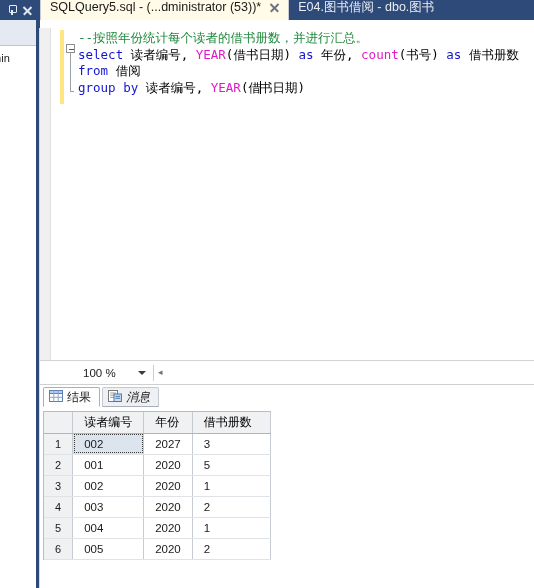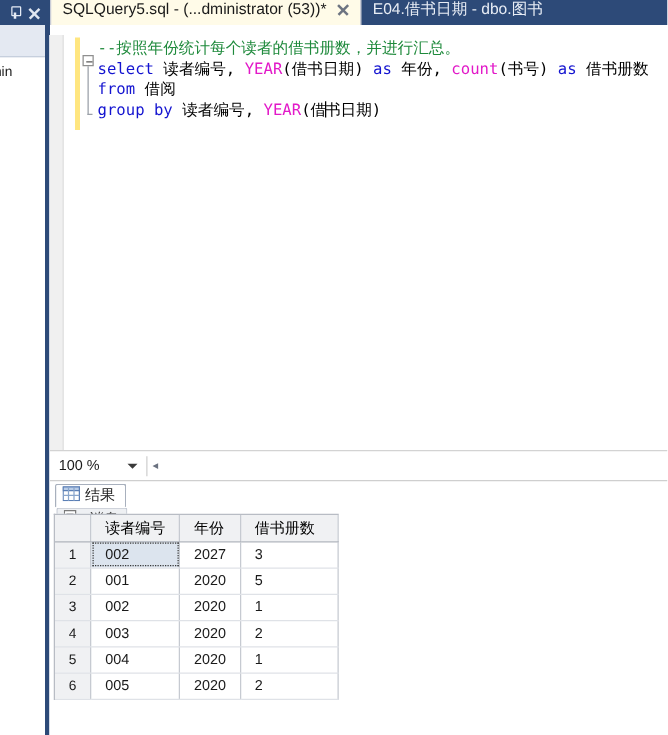--- a/index.html
+++ b/index.html
@@ -214,20 +214,21 @@
   }
 
   
   .zoomrow {
     position: absolute; left: 40px; top: 360px;
     width: 494px; height: 24px;
     background: #ffffff;
     border-top: 1px solid #d3d3d3;
     display: flex;
     align-items: center;
+    padding-left: 36px;
   }
   .zoom-combo {
     margin-left: 1px;
     width: 74px; height: 21px;
     background: #ffffff;
     border: 1px solid #ffffff;
     display: flex;
     align-items: center;
     justify-content: space-between;
     padding: 0 4px 0 5px;
@@ -256,23 +257,22 @@
   .results {
     position: absolute; left: 40px; top: 384px;
     width: 494px; height: 204px;
     background: #ffffff;
     border-top: 1px solid #cfcfcf;
   }
   .res-tabs {
     position: absolute; left: 0; top: 2px;
     height: 22px;
     display: flex;
-    align-items: center;
+    align-items: flex-start;
     padding-left: 3px;
-    flex-direction: column;
   }
   .res-tab {
     display: flex;
     align-items: center;
     height: 20px;
     padding: 0 8px 0 5px;
     font-size: 12px;
     color: #1a1a1a;
     cursor: pointer;
     white-space: nowrap;
@@ -360,21 +360,21 @@
 
   <div class="vsplit"></div>
   <div class="vsplit-lower"></div>
 
   <div class="tabstrip">
     <div class="tab active">
       <span class="tab-label">SQLQuery5.sql - (...dministrator (53))*</span>
       <span class="tab-close"></span>
     </div>
     <div class="tab inactive">
-      <span class="tab-label">E04.借书日期 - dbo.图书</span>
+      <span class="tab-label">E04.图书借阅 - dbo.图书</span>
     </div>
   </div>
 
   <div class="editor">
     <div class="gutter-sel"></div>
     <div class="gutter-glyph"></div>
     <div class="change-bar"></div>
     <div class="outline-col">
       <div class="outline-box"></div>
       <div class="outline-line"></div>

